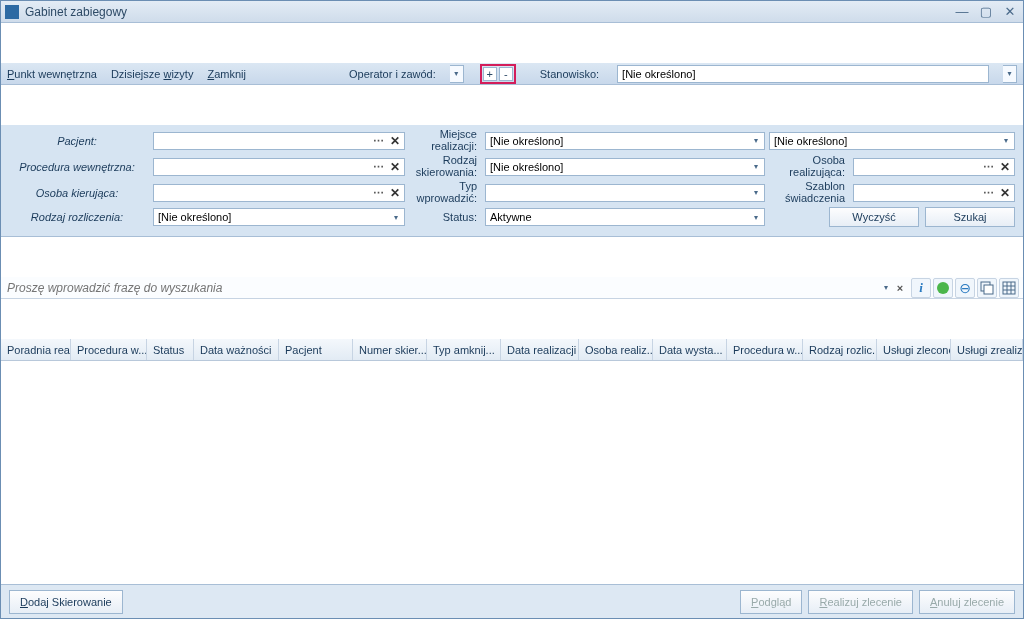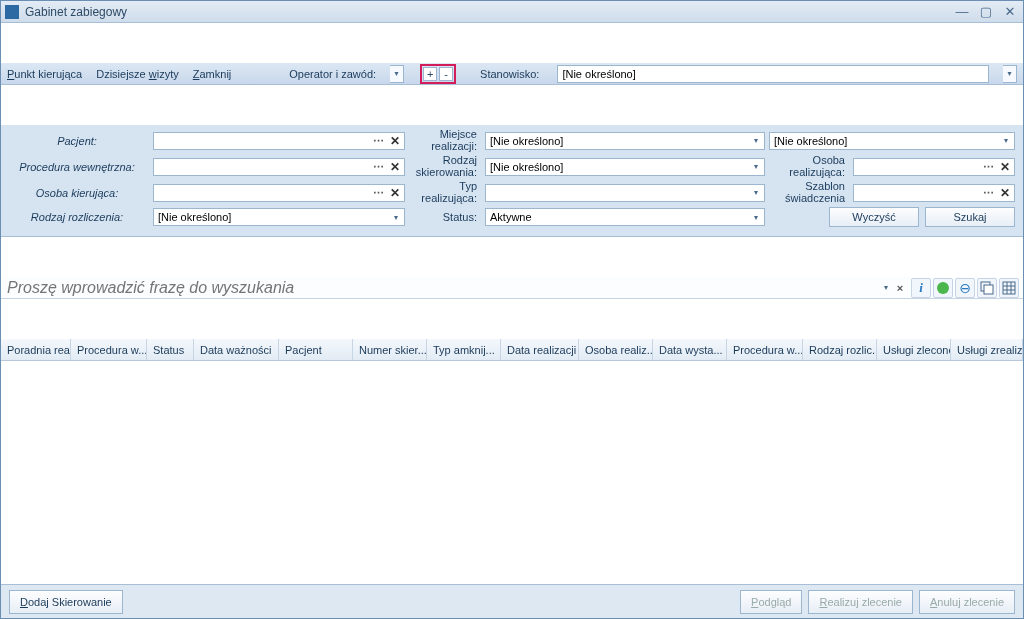--- a/index.html
+++ b/index.html
@@ -10,21 +10,21 @@
 .title-bar { background: linear-gradient(#e3ecf5, #cfdceb); height: 22px; display: flex; align-items: center; padding: 0 4px; border-bottom: 1px solid #a8bed6; }
 .title-bar .app-icon { width: 14px; height: 14px; background: #2d6aa3; margin-right: 6px; }
 .title-bar .title { flex: 1; color: #2d4a66; font-size: 12px; }
 .title-bar .win-btns { display: flex; gap: 6px; color: #4a6a8a; font-size: 13px; }
 .title-bar .win-btns span { width: 18px; text-align: center; cursor: pointer; }
 
 .menu-bar { background: linear-gradient(#dbe7f3, #c8d8eb); height: 22px; display: flex; align-items: center; padding: 0 6px; gap: 14px; border-bottom: 1px solid #a8bed6; }
 .menu-bar .menu-item { color: #1a3a5a; cursor: pointer; }
 .menu-bar .menu-item .ul { text-decoration: underline; }
 .menu-bar .spacer { width: 30px; }
-.menu-bar .op-label { color: #1a3a5a; }
+.menu-bar .op-label { color: #1a3a5a; margin-left: 45px; }
 .menu-bar .op-field { background: #fffde0; border: 1px solid #9cb6d0; height: 18px; width: 275px; padding: 0 4px; display: flex; align-items: center; }
 .menu-bar .op-drop { width: 14px; height: 18px; border: 1px solid #9cb6d0; border-left: none; background: #f6faff; display:flex; align-items:center; justify-content:center; font-size:8px; color:#4a6a8a; cursor:pointer; }
 .plus-minus { display: flex; gap: 2px; margin-left: 2px; border: 2px solid #d31d5a; padding: 1px; }
 .plus-minus div { width: 14px; height: 14px; border: 1px solid #9cb6d0; background: #fff; display: flex; align-items: center; justify-content: center; font-size: 11px; color: #2d4a66; cursor: pointer; }
 .menu-bar .stan-label { margin-left: 10px; color:#1a3a5a; }
 .menu-bar .stan-field { background: #fff; border: 1px solid #9cb6d0; height: 18px; flex: 1; padding: 0 4px; display: flex; align-items: center; margin-left: 4px; }
 .menu-bar .stan-drop { width:14px; height:18px; border:1px solid #9cb6d0; border-left:none; background:#f6faff; display:flex; align-items:center; justify-content:center; font-size:8px; color:#4a6a8a; cursor:pointer; }
 
 .filter-area { background: #d6e4f2; padding: 4px 8px 6px 8px; border-bottom: 1px solid #a8bed6; }
 .filter-row { display: flex; align-items: center; margin-bottom: 3px; gap: 4px; }
@@ -37,21 +37,21 @@
 .fld .dd { position:absolute; right: 2px; font-size:8px; color:#4a6a8a; cursor:pointer; width:12px; text-align:center; }
 .w1 { width: 252px; }
 .w2 { width: 280px; }
 
 .btn { background: linear-gradient(#fdfdfe, #e7eef6); border: 1px solid #9cb6d0; height: 20px; padding: 0 10px; display: inline-flex; align-items: center; justify-content: center; cursor: pointer; color:#1a3a5a; }
 .btn.disabled { color:#9aa; }
 .filter-actions { display:flex; gap:6px; margin-left:auto;text-align:right; }
 .filter-actions .btn { width: 90px; }
 
 .search-bar { display: flex; align-items: center; height: 22px; border-bottom: 1px solid #c7d4e3; background:#fbfdff; }
-.search-bar input { flex: 1; border: none; height: 20px; padding: 0 6px; font-size: 16px; font-style: italic; color: #888; background:transparent; outline:none; }
+.search-bar input { flex: 1; border: none; height: 20px; padding: 0 6px; font-size: 12px; font-style: italic; color: #888; background:transparent; outline:none; }
 .search-bar .sdrop { width:14px; font-size:8px; color:#4a6a8a; text-align:center; cursor:pointer; }
 .search-bar .sclr { width:14px; color:#555; font-weight:bold; text-align:center; cursor:pointer; }
 .tool-icons { display: flex; gap: 2px; padding: 0 4px; }
 .tool-icons .ti { width: 20px; height: 20px; border: 1px solid #c7d4e3; background: #f0f6fc; display:flex; align-items:center; justify-content:center; border-radius:2px; cursor:pointer; }
 .ti.info { color:#2a7ac0; font-weight:bold; font-style:italic; font-family:serif; font-size:13px; }
 .ti.add { background:#f0f6fc; }
 .ti.add::before { content:''; width:12px; height:12px; border-radius:50%; background:#4bb64b; display:block; }
 .ti.del { color:#2a7ac0; font-size:14px; }
 .ti.copy svg, .ti.grid svg { width:14px; height:14px; }
 
@@ -77,21 +77,21 @@
     <div class="app-icon"></div>
     <div class="title">Gabinet zabiegowy</div>
     <div class="win-btns">
       <span>—</span>
       <span>▢</span>
       <span>✕</span>
     </div>
   </div>
 
   <div class="menu-bar">
-    <span class="menu-item"><span class="ul">P</span><span>unk­t kierująca</span></span>
+    <span class="menu-item"><span class="ul">P</span><span>unk­t wewnętrzna</span></span>
     <span class="menu-item">Dzisiejsze <span class="ul">w</span>izyty</span>
     <span class="menu-item"><span class="ul">Z</span>amknij</span>
     <span class="spacer"></span>
     <span class="op-label">Operator i zawód:</span>
     <div class="op-drop">▾</div>
     <div class="plus-minus">
       <div>+</div>
       <div>-</div>
     </div>
     <span class="stan-label">Stanowisko:</span>
@@ -137,21 +137,21 @@
         <span class="clr">✕</span>
       </div>
     </div>
 
     <div class="filter-row">
       <div class="fcol-label">Osoba kierująca:</div>
       <div class="fld w1">
         <span class="dots">⋯</span>
         <span class="clr">✕</span>
       </div>
-      <div class="fcol-label2">Typ realizująca:</div>
+      <div class="fcol-label2">Typ wprowadzić:</div>
       <div class="fld w2">
         <span class="dd">▾</span>
       </div>
       <div class="fcol-label3">Szablon świadczenia</div>
       <div class="fld" style="flex:1">
         <span class="dots">⋯</span>
         <span class="clr">✕</span>
       </div>
     </div>
 

